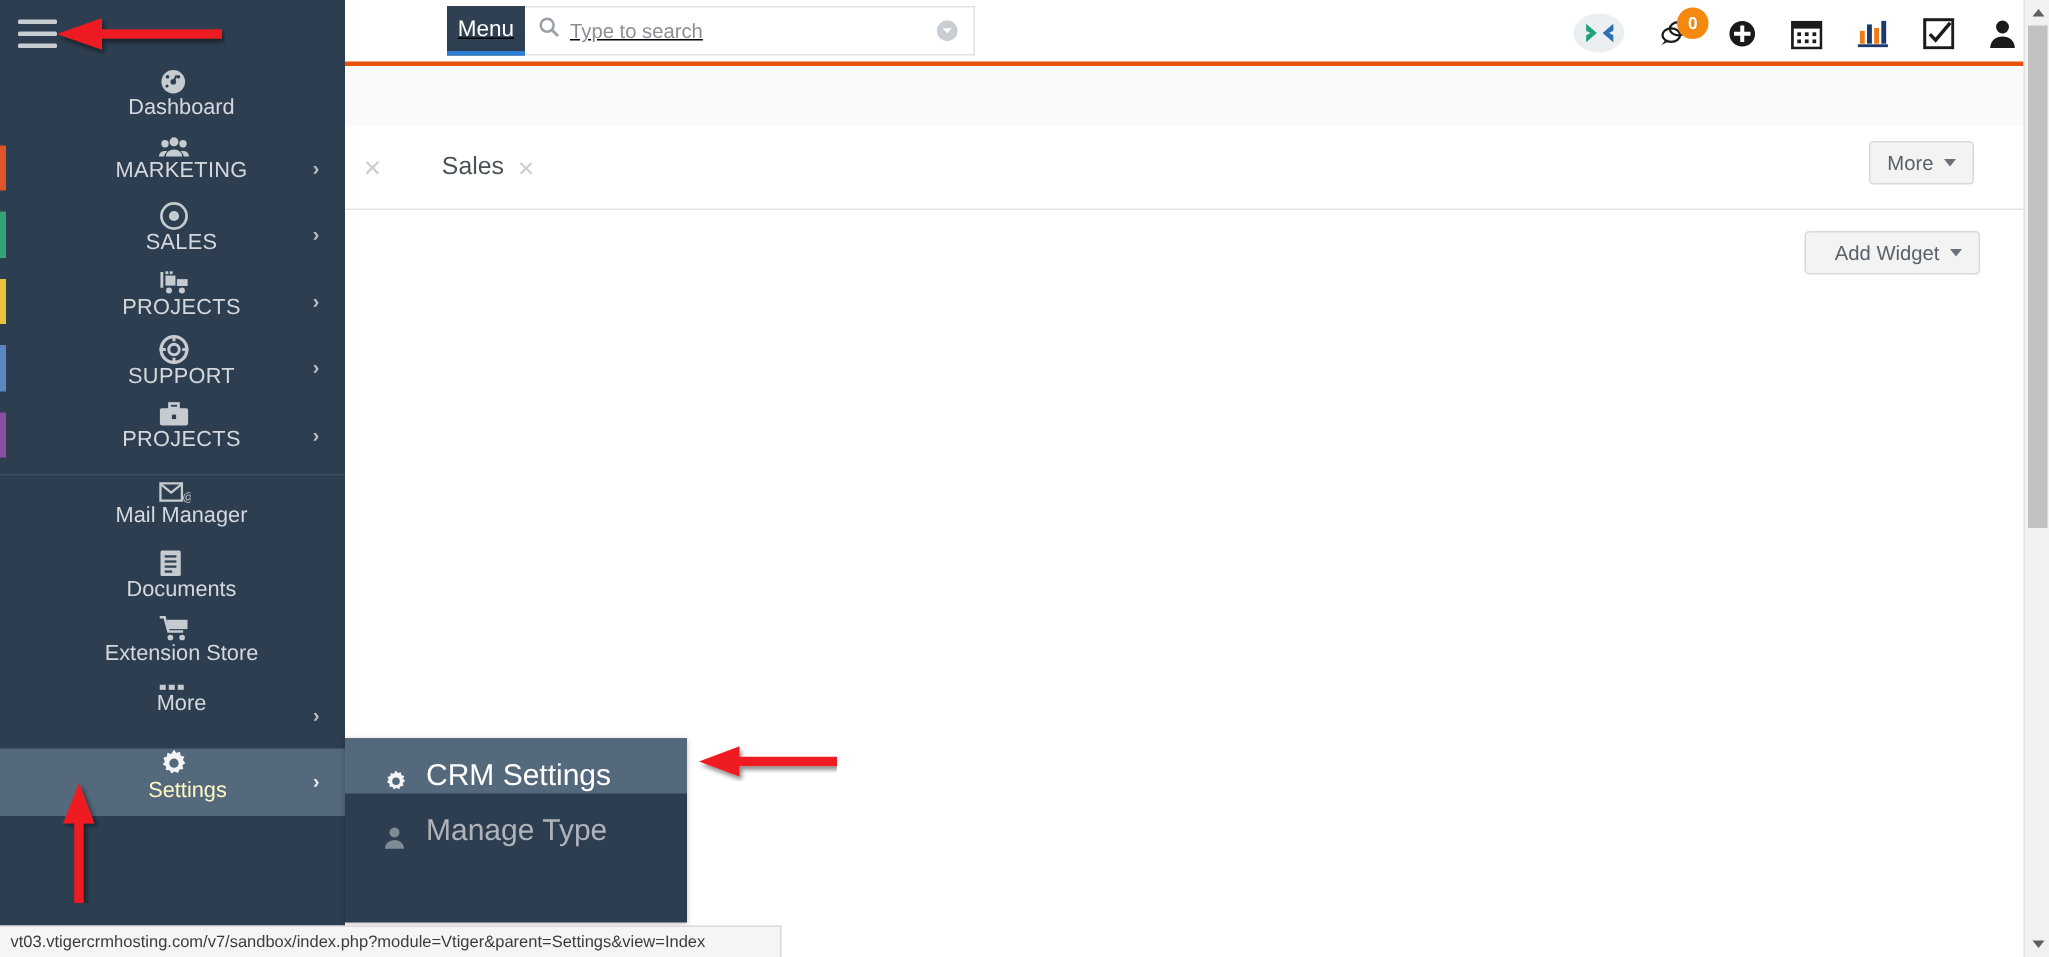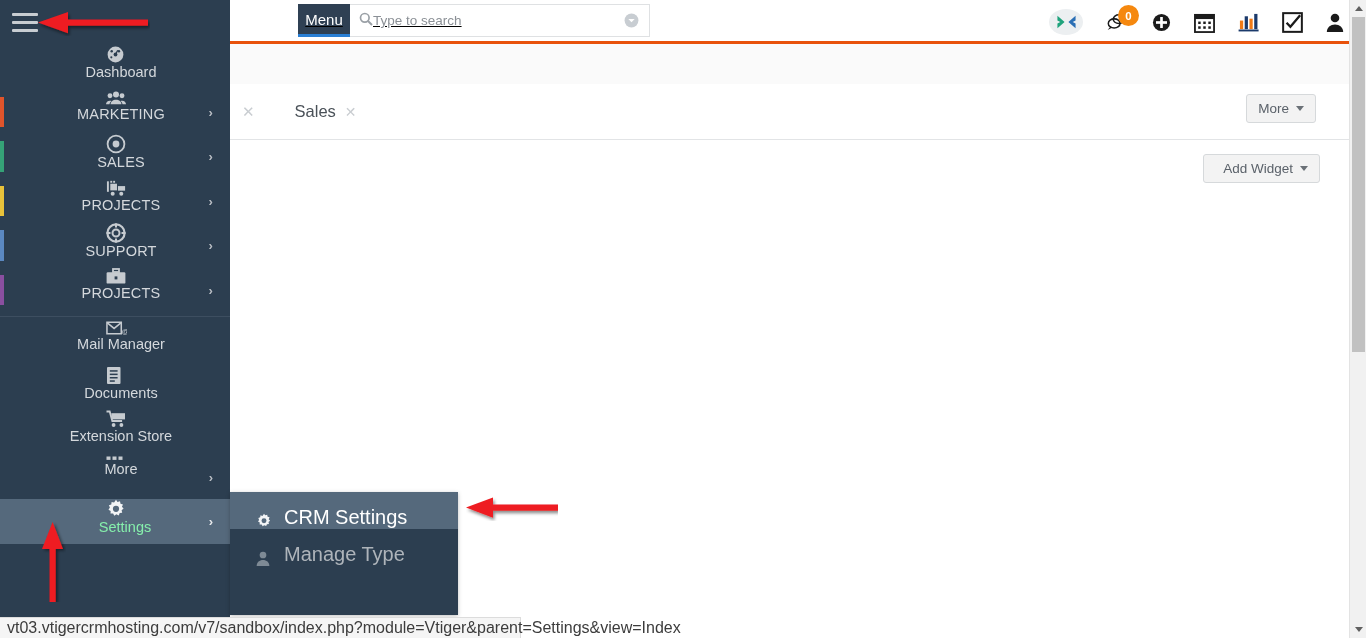--- a/index.html
+++ b/index.html
@@ -45,21 +45,21 @@
   .side-item .sicon {
     width: 30px; min-width: 30px; display: flex; align-items: center; justify-content: flex-start;
     color: #c6cbd0;
   }
   .side-item .slabel { white-space: nowrap; }
   .side-item .chev {
     position: absolute; right: 17px; top: 50%; transform: translateY(-50%);
     font-size: 13px; color: #b9bec4; font-weight: bold;
   }
   .side-item.active { background: #55697c; }
-  .side-item.active .slabel { color: #86efac; margin-left: 8px; }
+  .side-item.active .slabel { color: #fef9c3; margin-left: 8px; }
 
   .side-sep { height: 1px; background: #3d4e60; margin: 4px 0 4px 0; }
 
   
   #header {
     position: absolute; left: 230px; top: 0; width: 1136px; height: 44px;
     background: #ffffff;
     border-bottom: 3px solid #e8520c;
     display: flex; align-items: center;
     z-index: 20;
@@ -75,21 +75,21 @@
   #search-box {
     width: 300px; height: 33px;
     border: 1px solid #dfe1e3; border-left: none;
     display: flex; align-items: center;
     background: #fff;
     position: relative;
   }
   #search-box .mag { margin-left: 9px; color: #9aa0a6; }
   #search-input {
     border: none; outline: none; flex: 1; font-size: 13.5px;
-    color: #777c82; background: transparent;
+    color: #777c82; margin-left: 7px; background: transparent;
     font-family: "Liberation Sans", sans-serif;
   }
   #search-input::placeholder { color: #8b9096; }
   #search-caret { margin-right: 10px; display:flex; align-items:center; cursor:pointer; }
 
   #header-icons {
     position: absolute; right: 22px; top: 0; height: 44px;
     display: flex; align-items: center; gap: 23px;
   }
   .hicon { position: relative; cursor: pointer; display: flex; align-items: center; }
@@ -158,21 +158,21 @@
   .sub-item.dim .subicon { color: #7e8a95; }
 
   
   #statusbar {
     position: absolute; left: 0; bottom: 0;
     height: 21px;
     background: #f5f5f5;
     border: 1px solid #dcdcdc; border-left: none; border-bottom: none;
     display: flex; align-items: center;
     padding: 0 7px;
-    font-size: 16px; color: #3c3c3c;
+    font-size: 11px; color: #3c3c3c;
     z-index: 60;
     font-family: "Liberation Sans", sans-serif;
     white-space: nowrap;
   }
 
   
   #scrollbar {
     position: absolute; right: 0; top: 0; width: 17px; height: 638px;
     background: #f1f1f1; border-left: 1px solid #e3e3e3; z-index: 50;
   }

